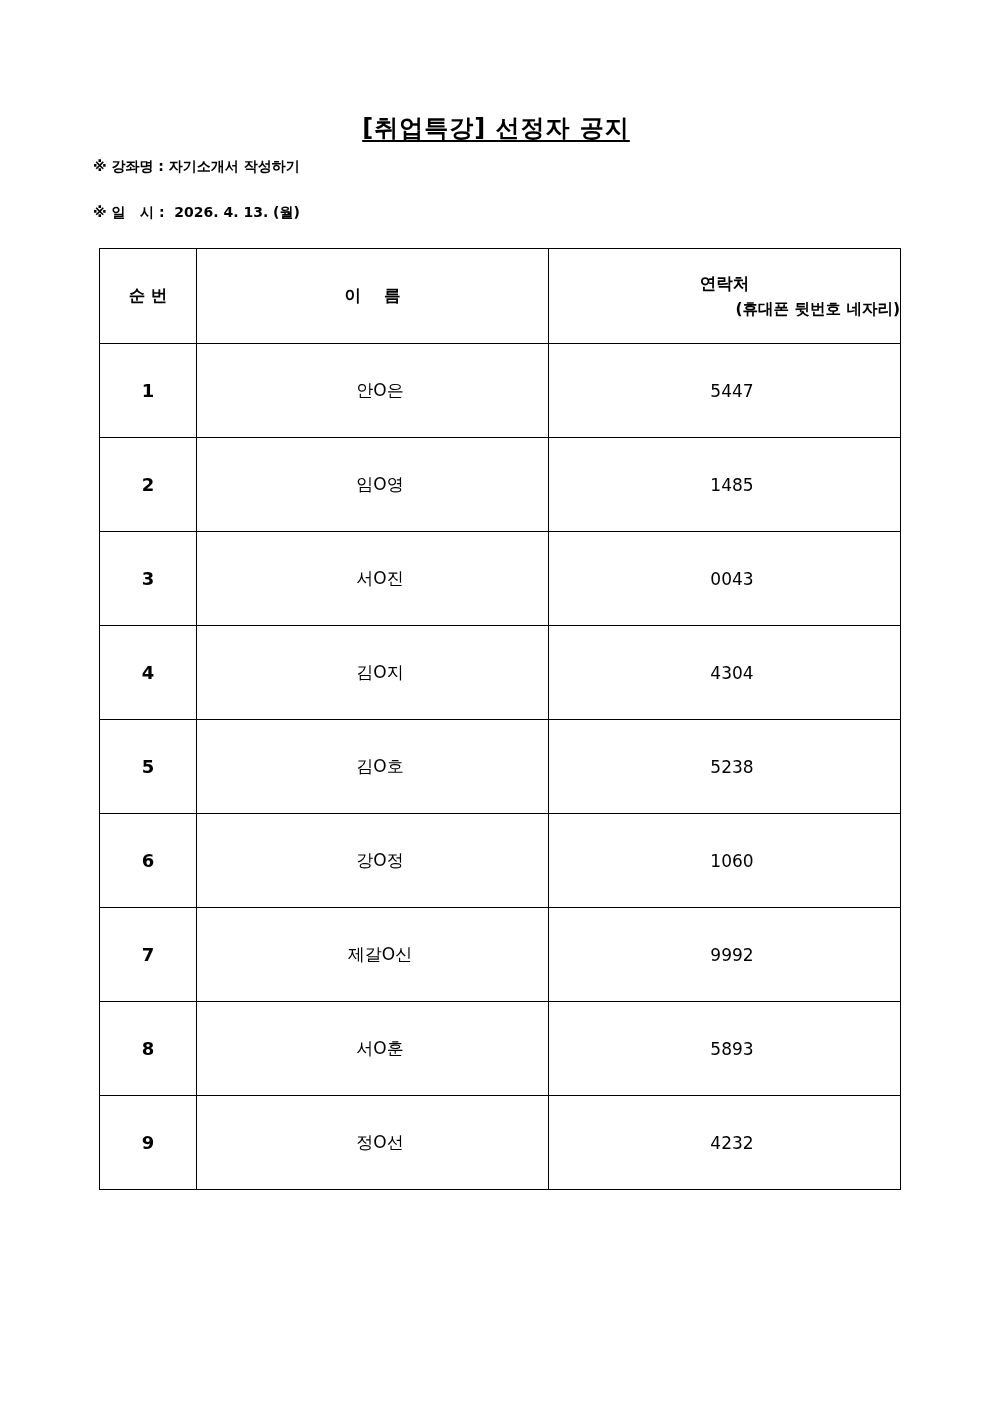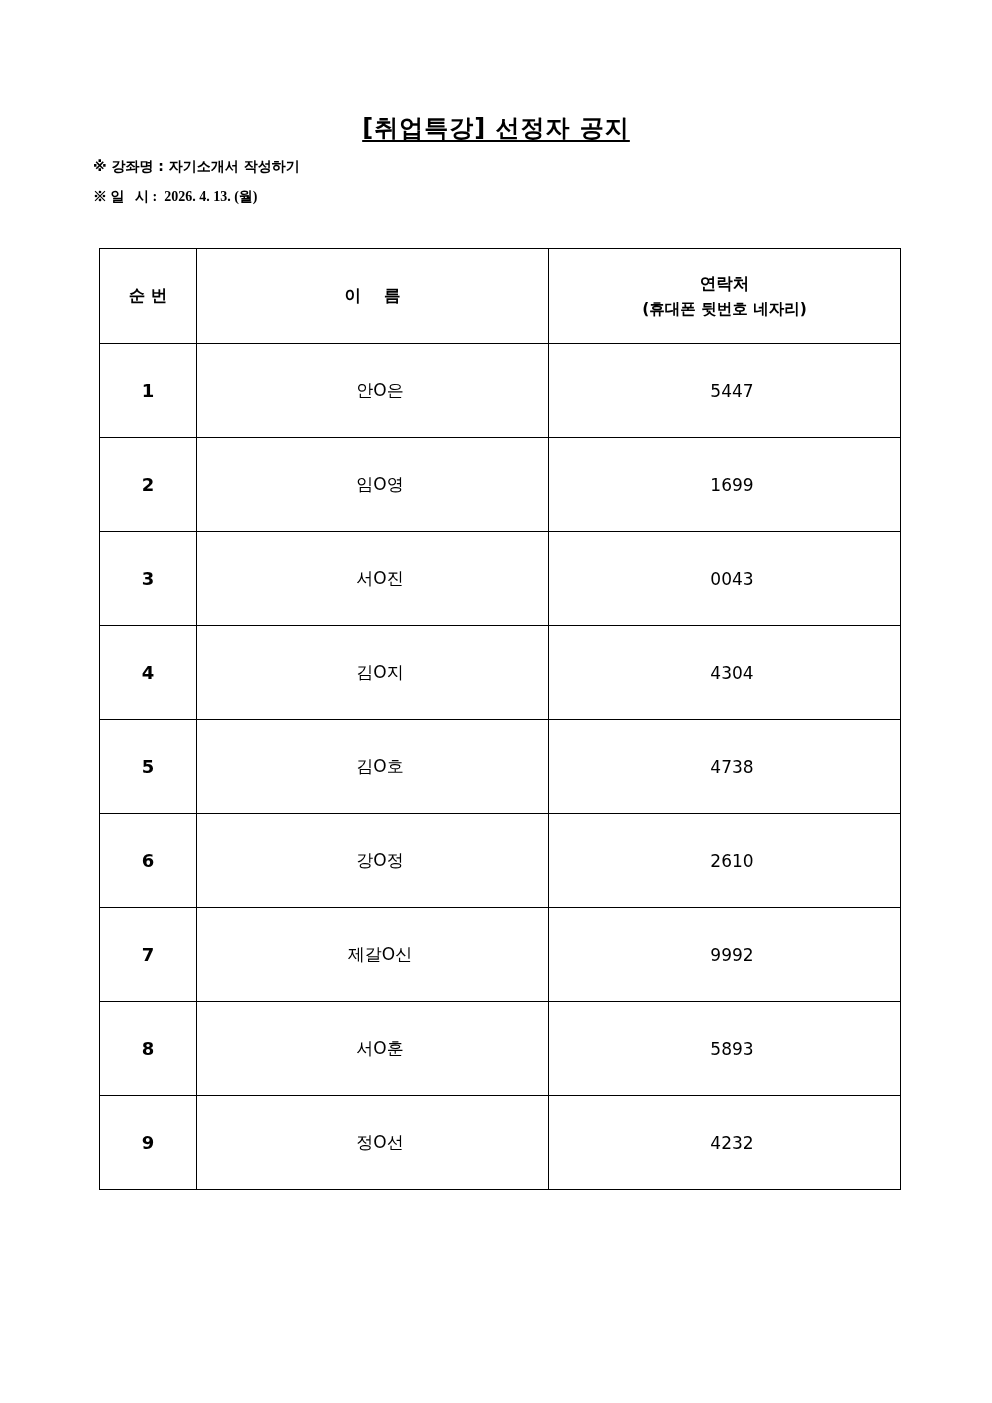--- a/index.html
+++ b/index.html
@@ -32,21 +32,21 @@
       text-align: center;
     }
     .meta {
       position: absolute;
       left: 93px;
       font-size: 14px;
       font-weight: bold;
       white-space: pre;
     }
     .meta.course { top: 158px; }
-    .meta.date { top: 188px; font-family: Liberation Serif, serif; }
+    .meta.date { top: 204px; }
 
     table.roster {
       position: absolute;
       top: 248px;
       left: 99px;
       width: 801px;
       border-collapse: collapse;
       table-layout: fixed;
     }
     table.roster td, table.roster th {
@@ -57,20 +57,21 @@
     }
     table.roster th {
       height: 94px;
       font-weight: bold;
       font-size: 16.5px;
     }
     table.roster th .sub {
       display: block;
       font-size: 15.5px;
       margin-top: 4px;
+      text-align: right;
     }
     table.roster td {
       height: 93px;
       font-size: 17px;
     }
     table.roster td.no {
       font-weight: bold;
       font-size: 18px;
     }
     table.roster td.name, table.roster td.phone {
@@ -109,41 +110,41 @@
   </thead>
   <tbody>
     <tr>
       <td class="no">1</td>
       <td class="name">안O은</td>
       <td class="phone">5447</td>
     </tr>
     <tr>
       <td class="no">2</td>
       <td class="name">임O영</td>
-      <td class="phone">1699</td>
+      <td class="phone">1485</td>
     </tr>
     <tr>
       <td class="no">3</td>
       <td class="name">서O진</td>
       <td class="phone">0043</td>
     </tr>
     <tr>
       <td class="no">4</td>
       <td class="name">김O지</td>
       <td class="phone">4304</td>
     </tr>
     <tr>
       <td class="no">5</td>
       <td class="name">김O호</td>
-      <td class="phone">4738</td>
+      <td class="phone">5238</td>
     </tr>
     <tr>
       <td class="no">6</td>
       <td class="name">강O정</td>
-      <td class="phone">2610</td>
+      <td class="phone">1060</td>
     </tr>
     <tr>
       <td class="no">7</td>
       <td class="name">제갈O신</td>
       <td class="phone">9992</td>
     </tr>
     <tr>
       <td class="no">8</td>
       <td class="name">서O훈</td>
       <td class="phone">5893</td>

